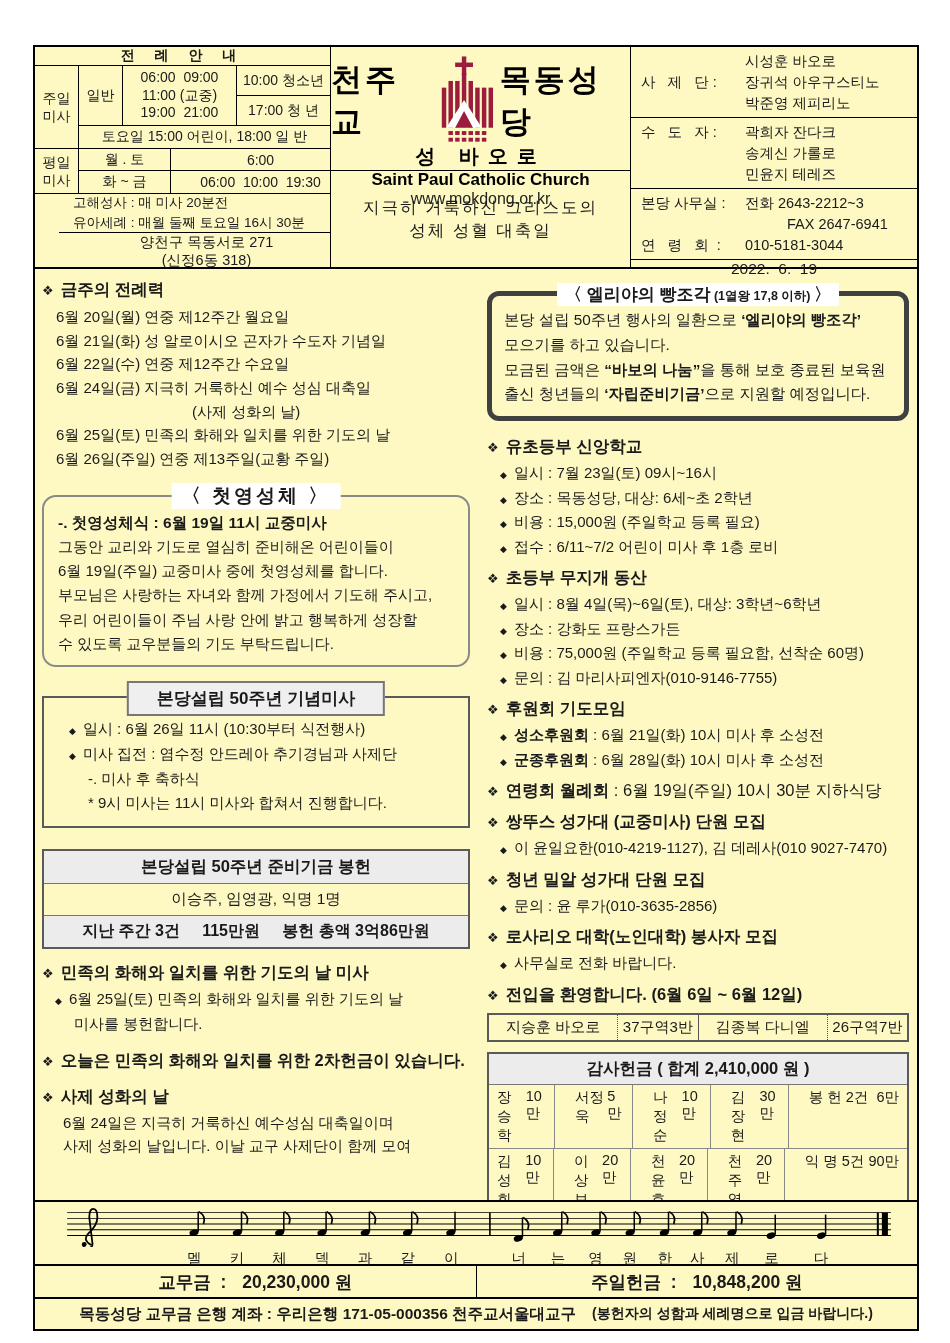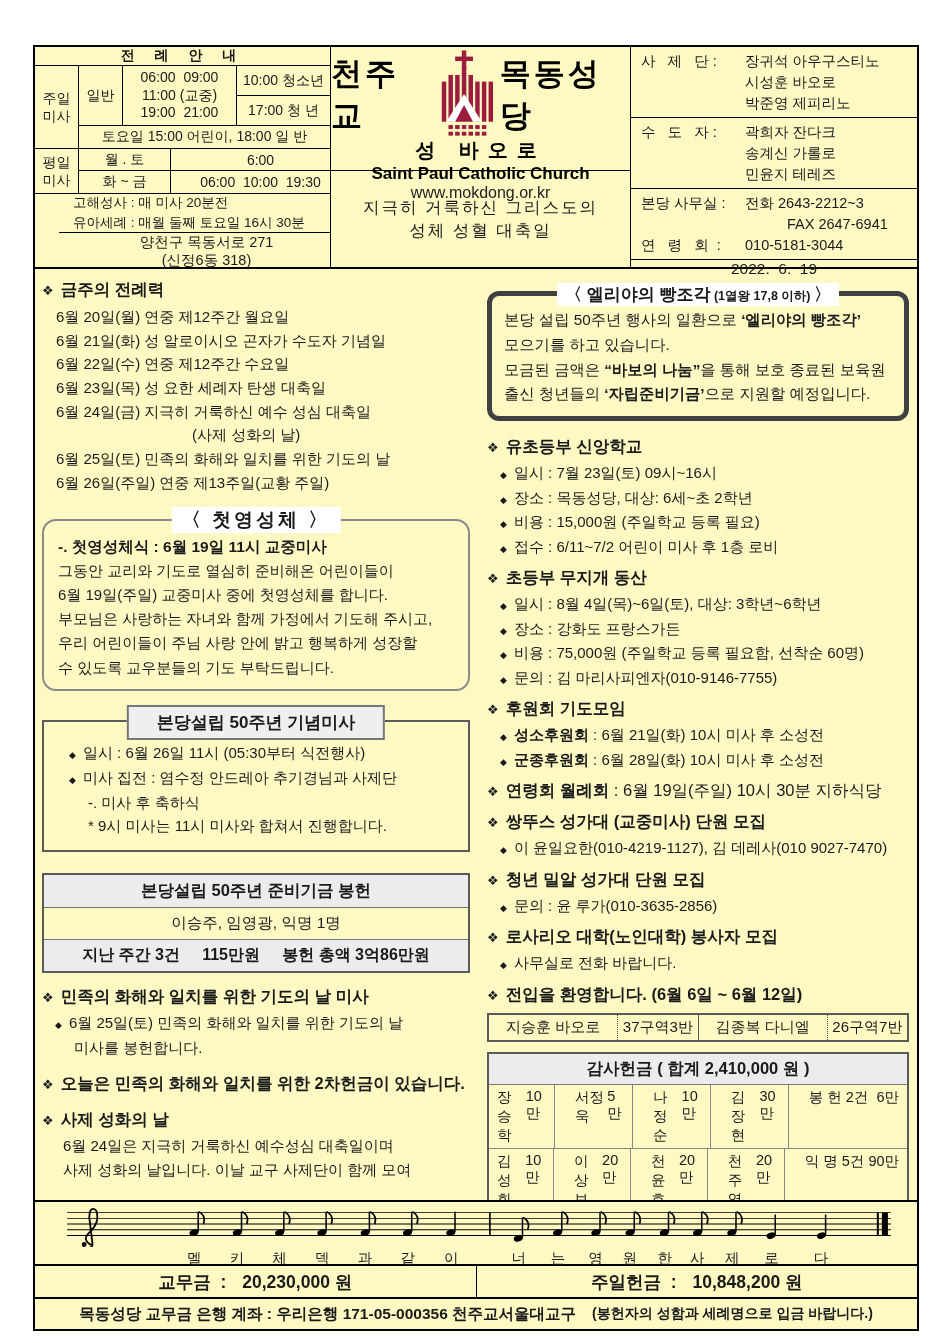--- a/index.html
+++ b/index.html
@@ -26,21 +26,21 @@
   .wk-block { display:flex; border-bottom:1.5px solid #000; }
   .wk-right { flex:1; display:flex; flex-direction:column; }
   .wk-row { display:flex; height:22px;gap:20px; }
   .wk-row:first-child { border-bottom:1.5px solid #000; }
   .wk-day { width:92px; border-right:1.5px solid #000; display:flex; align-items:center; justify-content:center; }
   .wk-time { flex:1; display:flex; align-items:center; justify-content:center; }
   .conf-block { border-bottom:1.5px solid #000; height:44px; display:flex; flex-direction:column; justify-content:center; padding-left:14px; gap:2px; font-size:13.5px;margin-left:24px; }
   .addr-block { flex:1; display:flex; flex-direction:column; align-items:center; justify-content:center; line-height:1.25; font-size:14.5px;padding-left:48px; }
 
   .h-mid { width:300px; border-right:1.5px solid #000; display:flex; flex-direction:column; }
-  .logo-block { height:124px; border-bottom:1.5px solid #000; display:flex; flex-direction:column; align-items:center; }
+  .logo-block { height:124px; border-bottom:1.5px solid #000; display:flex; flex-direction:column; align-items:center; padding-top:6px; }
   .name-row { display:flex; align-items:center; gap:5px; height:100px; }
   .name-ko { font-size:31px; font-weight:bold; letter-spacing:3px; color:#000; }
   .patron { font-size:20px; font-weight:bold; letter-spacing:9px; color:#000; margin-top:-6px; }
   .name-en { font-size:17px; font-weight:bold; color:#000; }
   .website { font-size:16px; color:#222; }
   .motto-block { flex:1; display:flex; flex-direction:column; align-items:center; justify-content:center; font-size:16.5px; letter-spacing:2px; line-height:1.4; }
 
   .h-right { flex:1; display:flex; flex-direction:column; font-size:14.5px; }
   .hr-block { padding:4px 0 3px 10px; }
   .hr-b1 { border-bottom:1.5px solid #000; }
@@ -205,26 +205,26 @@
         <div class="website">www.mokdong.or.kr</div>
       </div>
       <div class="motto-block">
         <span>지극히 거룩하신 그리스도의</span>
         <span>성체 성혈 대축일</span>
       </div>
     </div>
 
     <div class="h-right">
       <div class="hr-block hr-b1">
+        <div class="hr-line hr-cont">
+              <span>시성훈 바오로</span>
+            </div>
         <div class="hr-line">
               <span class="hr-label ws-pre">사   제   단 :</span>
               <span>장귀석 아우구스티노</span>
-            </div>
-        <div class="hr-line hr-cont">
-              <span>시성훈 바오로</span>
             </div>
         <div class="hr-line hr-cont">
               <span>박준영 제피리노</span>
             </div>
       </div>
       <div class="hr-block hr-b1">
         <div class="hr-line">
               <span class="hr-label ws-pre">수   도   자 :</span>
               <span>곽희자 잔다크</span>
             </div>
@@ -256,41 +256,40 @@
 
     <div class="col-l">
 
       <div class="sec" style="margin-top:2px;">
         <span class="dmd">❖</span>
         <span>금주의 전례력</span>
       </div>
       <div class="cal-line">6월 20일(월) 연중 제12주간 월요일</div>
       <div class="cal-line">6월 21일(화) 성 알로이시오 곤자가 수도자 기념일</div>
       <div class="cal-line">6월 22일(수) 연중 제12주간 수요일</div>
-      <div class="cal-line">6월 23일(목) 성 요한 세례자 탄생 대축일</div>
       <div class="cal-line">6월 24일(금) 지극히 거룩하신 예수 성심 대축일</div>
       <div class="cal-line cal-indent">(사제 성화의 날)</div>
       <div class="cal-line">6월 25일(토) 민족의 화해와 일치를 위한 기도의 날</div>
       <div class="cal-line">6월 26일(주일) 연중 제13주일(교황 주일)</div>
 
       <div class="rbox">
         <div class="rbox-title">〈  첫영성체  〉</div>
         <div class="b1">-. 첫영성체식 : 6월 19일 11시 교중미사</div>
         <div class="bl">그동안 교리와 기도로 열심히 준비해온 어린이들이</div>
         <div class="bl">6월 19일(주일) 교중미사 중에 첫영성체를 합니다.</div>
         <div class="bl">부모님은 사랑하는 자녀와 함께 가정에서 기도해 주시고,</div>
         <div class="bl">우리 어린이들이 주님 사랑 안에 밝고 행복하게 성장할</div>
         <div class="bl">수 있도록 교우분들의 기도 부탁드립니다.</div>
       </div>
 
       <div class="annbox">
         <div class="annbox-title">본당설립 50주년 기념미사</div>
         <div class="li">
               <span class="blt">◆</span>
-              <span>일시 : 6월 26일 11시 (05:30부터 식전행사)</span>
+              <span>일시 : 6월 26일 11시 (10:30부터 식전행사)</span>
             </div>
         <div class="li">
               <span class="blt">◆</span>
               <span>미사 집전 : 염수정 안드레아 추기경님과 사제단</span>
             </div>
         <div class="cont2">-. 미사 후 축하식</div>
         <div class="cont2">* 9시 미사는 11시 미사와 합쳐서 진행합니다.</div>
       </div>
 
       <div class="fund">

